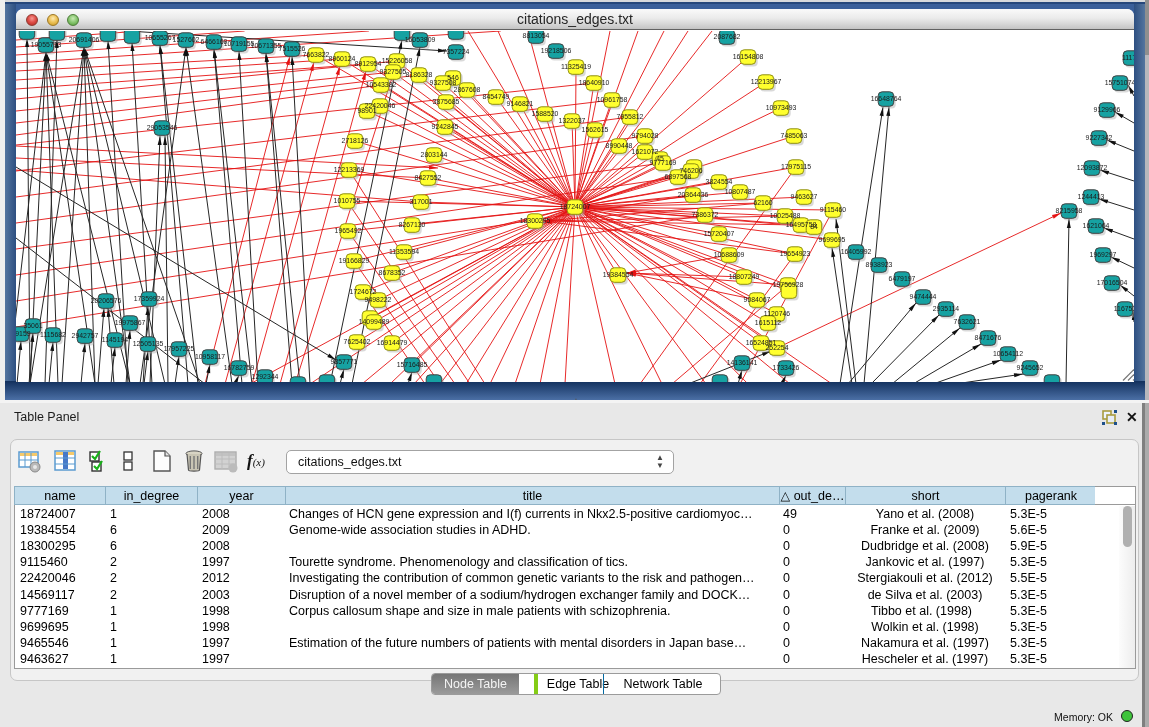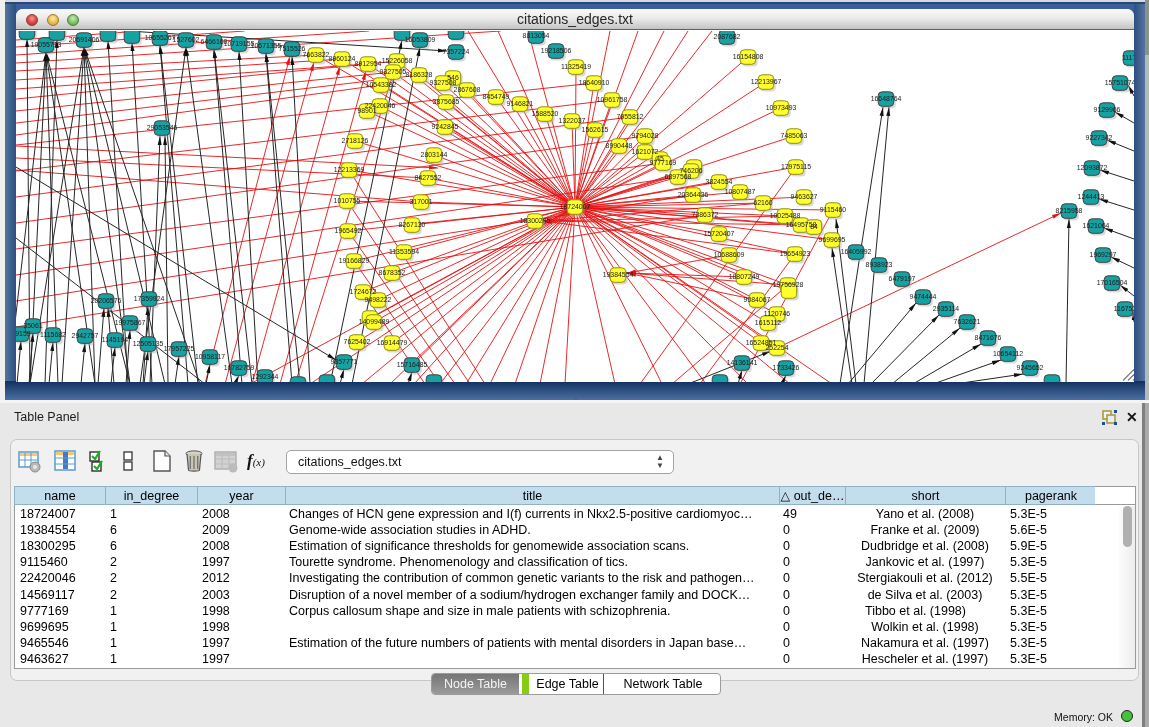--- a/index.html
+++ b/index.html
@@ -42,21 +42,21 @@
 #tbody{left:14px;top:105px;width:1122px;height:164px;background:#fff;border:1px solid #9a9a9a;border-top:none}
 .trow{position:absolute;left:0;width:1109px;height:16.2px;font-size:12.5px;color:#000}
 .trow span{position:absolute;top:1px;white-space:nowrap}
 #tright{left:1095px;top:86px;width:41px;height:19px;background:#fff;border:1px solid #9a9a9a;border-left:none}
 #sbar{left:1119px;top:106px;width:16px;height:162px;background:linear-gradient(90deg,#fcfcfc,#ededed)}
 #sthumb{left:1123px;top:106px;width:9px;height:41px;background:#b0b0b0;border-radius:5px}
 
 #tabs{left:431px;top:273px;width:290px;height:22px;background:#fff;border:1px solid #9b9b9b;border-radius:4px;overflow:hidden}
 .tab{position:absolute;top:0;height:22px;font-size:12.5px;text-align:center;line-height:21px;color:#000}
 #tab1{left:0;width:87px;background:linear-gradient(180deg,#767676,#9e9e9e);color:#f4f4f4}
-#tab2{left:90px;width:84px;border-left:7px solid #84cc16}
+#tab2{left:102px;width:84px;border-left:4px solid #84cc16}
 #tab3{left:171px;width:119px;border-left:1px solid #0369a1}
 #mem{right:36px;top:311px;font-size:10.5px;color:#111}
 #memdot{left:1121px;top:310px;width:12px;height:12px;border-radius:50%;background:#3fc43c;border:1.5px solid #222}
 #rline{left:1142px;top:3px;width:3px;height:324px;background:#7f7f7f}
 #rline2{left:1145px;top:3px;width:4px;height:324px;background:#ababab}
 svg text{user-select:none}
 </style></head>
 <body>
 <div id="stage">
 <div id="desk" class="abs">
@@ -997,21 +997,20 @@
         <span style="left:188px">2009</span>
         <span style="left:275px">Genome‑wide association studies in ADHD.</span>
         <span style="left:769px">0</span>
         <span style="left:831px;width:160px;text-align:center">Franke et al. (2009)</span>
         <span style="left:996px">5.6E‑5</span>
 </div>
 <div class="trow" style="top:32.4px">
 <span style="left:6px">18300295</span>
         <span style="left:96px">6</span>
         <span style="left:188px">2008</span>
-        <span style="left:275px">Estimation of significance thresholds for genomewide association scans.</span>
         <span style="left:769px">0</span>
         <span style="left:831px;width:160px;text-align:center">Dudbridge et al. (2008)</span>
         <span style="left:996px">5.9E‑5</span>
 </div>
 <div class="trow" style="top:48.6px">
 <span style="left:6px">9115460</span>
         <span style="left:96px">2</span>
         <span style="left:188px">1997</span>
         <span style="left:275px">Tourette syndrome. Phenomenology and classification of tics.</span>
         <span style="left:769px">0</span>
@@ -1035,21 +1034,21 @@
         <span style="left:769px">0</span>
         <span style="left:831px;width:160px;text-align:center">de Silva et al. (2003)</span>
         <span style="left:996px">5.3E‑5</span>
 </div>
 <div class="trow" style="top:97.2px">
 <span style="left:6px">9777169</span>
         <span style="left:96px">1</span>
         <span style="left:188px">1998</span>
         <span style="left:275px">Corpus callosum shape and size in male patients with schizophrenia.</span>
         <span style="left:769px">0</span>
-        <span style="left:851px;width:160px;text-align:left">Tibbo et al. (1998)</span>
+        <span style="left:798px;width:160px;text-align:right">Tibbo et al. (1998)</span>
         <span style="left:996px">5.3E‑5</span>
 </div>
 <div class="trow" style="top:113.4px">
 <span style="left:6px">9699695</span>
         <span style="left:96px">1</span>
         <span style="left:188px">1998</span>
         <span style="left:769px">0</span>
         <span style="left:831px;width:160px;text-align:center">Wolkin et al. (1998)</span>
         <span style="left:996px">5.3E‑5</span>
 </div>

